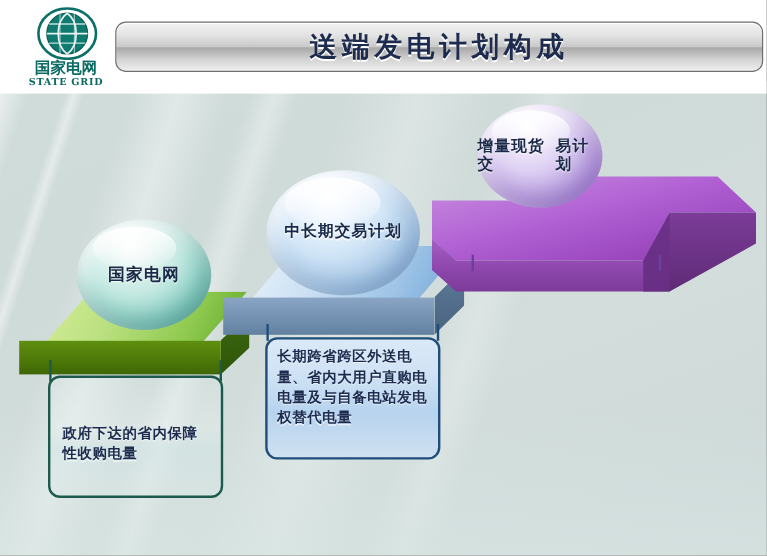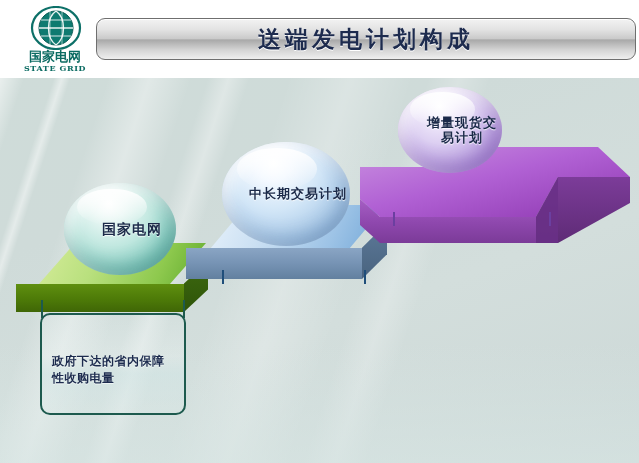--- a/index.html
+++ b/index.html
@@ -115,22 +115,22 @@
 
   
   .sphere{position:absolute;border-radius:50%;z-index:12;}
   .sphere .gloss{
     position:absolute;left:12%;top:6%;width:62%;height:40%;
     border-radius:50%;
     background:linear-gradient(to bottom,rgba(255,255,255,.92),rgba(255,255,255,0));
     pointer-events:none;
   }
   .sphere .label{
-    position:absolute;left:12px;top:0;width:100%;height:100%;
-    display:flex;flex-direction:column;align-items:center;justify-content:center;
+    position:absolute;left:0;top:0;width:100%;height:100%;
+    display:flex;flex-direction:row;align-items:center;justify-content:center;
     font-weight:bold;color:#1b2a49;letter-spacing:1px;line-height:1.18;
     text-shadow:0 1px 1px rgba(255,255,255,.85);
     pointer-events:none;text-align:left;
   }
 
   #sphere-green{
     left:64px;top:183px;width:112px;height:92px;
     background:radial-gradient(circle at 40% 22%, #ffffff 0%, #e9f7f4 18%, #bfe7df 45%, #86cfc3 72%, #3f9e93 100%);
     box-shadow:inset -5px -8px 18px rgba(20,90,85,.35), inset 6px 6px 16px rgba(255,255,255,.85);
   }
@@ -254,20 +254,23 @@
   <div class="sphere" id="sphere-blue">
     <div class="gloss"></div>
     <div class="label">中长期交易计划</div>
   </div>
 
   <svg class="stem" style="left:219px;top:270px;width:152px;height:16px;">
     <path d="M4 0 L4 14" stroke="#1f4e7a" stroke-width="2" fill="none"></path>
     <path d="M146 0 L146 14" stroke="#1f4e7a" stroke-width="2" fill="none"></path>
   </svg>
 
+  <div class="callout" id="box-blue">
+    <div class="txt">长期跨省跨区外送电量、省内大用户直购电电量及与自备电站发电权替代电量</div>
+  </div>
 
   <div class="platform" id="plat-purple">
     <svg width="278" height="110" viewBox="0 0 278 110">
       <defs>
         <linearGradient id="pTop" x1="0" y1="0" x2="1" y2="1">
           <stop offset="0%" stop-color="#c98fe0"></stop>
           <stop offset="45%" stop-color="#b161d4"></stop>
           <stop offset="100%" stop-color="#8d37b0"></stop>
         </linearGradient>
         <linearGradient id="pFront" x1="0" y1="0" x2="0" y2="1">

